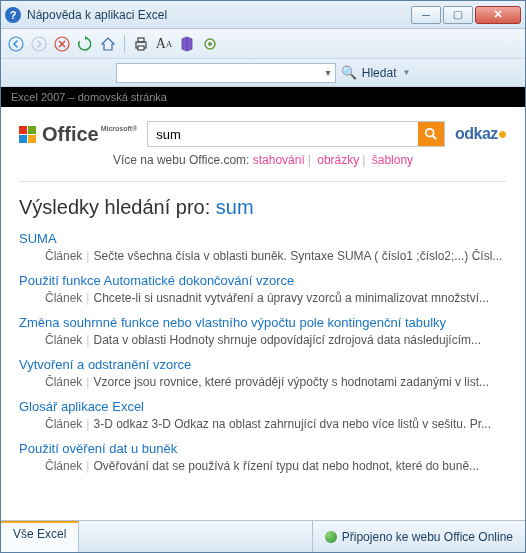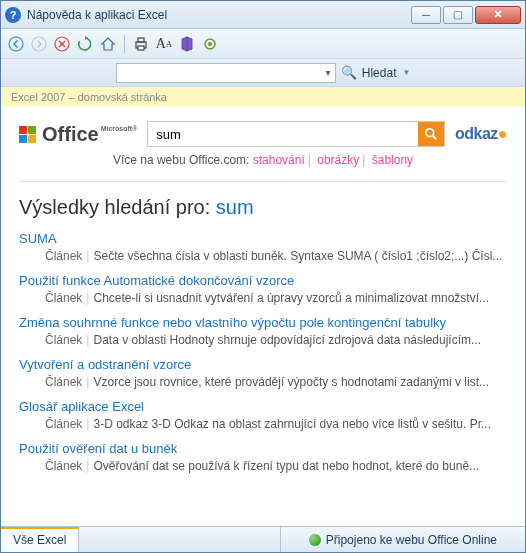--- a/index.html
+++ b/index.html
@@ -15,21 +15,21 @@
 .toolbar { height: 30px; background: linear-gradient(#f2f7fc, #e0ecf6); display: flex; align-items: center; padding: 0 6px; border-bottom: 1px solid #c8d8e8; gap: 5px; }
 .tb-btn { width: 18px; height: 18px; display: flex; align-items: center; justify-content: center; cursor: default; }
 .tb-btn svg { width: 16px; height: 16px; }
 
 .searchbar { height: 28px; background: linear-gradient(#e8f0f8, #d8e6f2); display: flex; align-items: center; justify-content: center; padding: 0 6px; border-bottom: 1px solid #c8d8e8; gap: 6px; }
 .sb-dd { width: 220px; height: 20px; background: #fff; border: 1px solid #a8bed4; display: flex; align-items: center; justify-content: flex-end; padding: 0 4px; font-size: 10px; color: #666; }
 .sb-search { display: flex; align-items: center; gap: 4px; color: #1a3c5a; font-size: 12px; }
 .sb-search .mag { color: #2a6fc4; font-size: 13px; }
 .sb-search .dd { font-size: 8px; color: #5a7fa0; margin-left: 2px; }
 
-.breadcrumb { padding: 4px 10px; color: #888; font-size: 11px; background: #fef9c3; }
+.breadcrumb { padding: 4px 10px; color: #888; font-size: 11px; background: #000000; }
 
 .content { padding: 6px 18px 10px 18px; background: #fff; height: 420px; overflow: hidden; }
 
 .office-row { display: flex; align-items: center; gap: 10px; margin: 8px 0 6px 0; }
 .office-logo { display: flex; align-items: center; font-size: 20px; color: #444; font-weight: 600; }
 .office-logo .sq { display: grid; grid-template-columns: 8px 8px; grid-template-rows: 8px 8px; gap: 1px; margin-right: 6px; }
 .office-logo .sq span:nth-child(1){background:#e63214;} .office-logo .sq span:nth-child(2){background:#6ca614;} .office-logo .sq span:nth-child(3){background:#1a8cd8;} .office-logo .sq span:nth-child(4){background:#f2a814;}
 .office-logo .ms { font-size: 7px; color: #666; position: relative; top: -6px; margin-left: 2px; }
 .office-search { flex: 1; height: 26px; border: 1px solid #c8c8c8; display: flex; align-items: center; background: #fff; }
 .office-search input { flex: 1; border: none; outline: none; padding: 0 8px; font-size: 13px; font-family: inherit; }
@@ -45,23 +45,23 @@
 
 h1 { font-size: 20px; font-weight: normal; color: #333; margin-bottom: 12px; }
 h1 .term { color: #1a74c4; }
 
 .result { margin-bottom: 10px; }
 .result .title { color: #1a74c4; font-size: 13px; text-decoration: none; display: block; margin-bottom: 3px; }
 .result .meta { color: #555; font-size: 12px; white-space: nowrap; overflow: hidden; text-overflow: ellipsis; padding-left: 26px; }
 .result .meta .type { color: #666; }
 .result .meta .pipe { color: #ccc; margin: 0 4px; }
 
-.statusbar { position: absolute; bottom: 0; left: 0; right: 0; height: 26px; background: linear-gradient(#f2f7fc, #dae8f4); border-top: 1px solid #b0c4d8; display: flex; font-size: 12px; color: #1a3c5a; }
+.statusbar { position: absolute; bottom: 0; left: 0; right: 0; height: 32px; background: linear-gradient(#f2f7fc, #dae8f4); border-top: 1px solid #b0c4d8; display: flex; font-size: 12px; color: #1a3c5a; }
 .statusbar .left { padding: 4px 12px; border-right: 1px solid #b0c4d8; border-top: 2px solid #f2a814; background: #f8fbfe; }
-.statusbar .right { margin-left: auto; padding: 4px 28px; display: flex; align-items: center; gap: 5px; border-left: 1px solid #b0c4d8; }
+.statusbar .right { margin-left: auto; padding: 4px 12px; display: flex; align-items: center; gap: 5px; border-left: 1px solid #b0c4d8; }
 .statusbar .globe { width: 12px; height: 12px; background: radial-gradient(circle at 30% 30%, #8fd878, #2a8c2a); border-radius: 50%; }
 
 
 .window { position: relative; width: 100%; height: 100%; }
 </style>
 </head>
 <body>
 
 <div class="window">
 

